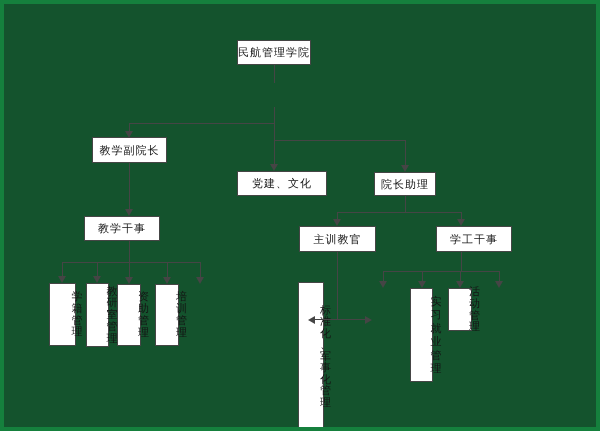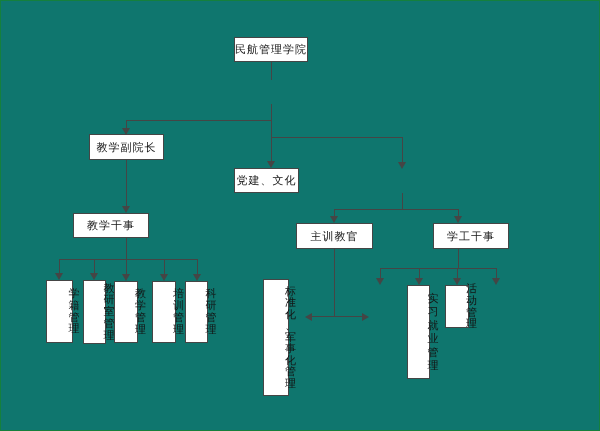--- a/index.html
+++ b/index.html
@@ -1,18 +1,18 @@
 <!DOCTYPE html>
 <html><head>
 <meta charset="utf-8">
 <style>
   html,body { margin:0; padding:0; background:#ffffff; }
   #canvas {
     position:relative; width:600px; height:431px;
-    background:#0f766e; box-sizing:border-box; border:1px solid #15803d;
+    background:#14532d; box-sizing:border-box; border:4px solid #15803d;
     font-family:"Liberation Sans", sans-serif; color:#141414;
     overflow:hidden;
   }
   .box, .vbox {
     position:absolute; box-sizing:border-box;
     background:#ffffff; border:1px solid #454545;
     display:flex; align-items:center; justify-content:center;
     font-size:11px; color:#141414;
   }
   .box span { display:block; white-space:nowrap; letter-spacing:1px; }
@@ -40,49 +40,49 @@
 <body>
 
 <div id="canvas">
 
   <div class="box" style="left:233px;top:36px;width:74px;height:25px">
     <span>民航管理学院</span>
   </div>
   <div class="box" style="left:88px;top:133px;width:75px;height:26px">
     <span>教学副院长</span>
   </div>
-  <div class="box" style="left:233px;top:167px;width:65px;height:25px">
+  <div class="box" style="left:233px;top:167px;width:90px;height:25px">
     <span>党建、文化</span>
   </div>
-  <div class="box" style="left:72px;top:212px;width:76px;height:25px">
+  <div class="box" style="left:370px;top:168px;width:62px;height:24px">
+    <span>院长助理</span>
+  </div>
+  <div class="box" style="left:80px;top:212px;width:76px;height:25px">
     <span>教学干事</span>
   </div>
   <div class="box" style="left:295px;top:222px;width:77px;height:26px">
     <span>主训教官</span>
   </div>
   <div class="box" style="left:432px;top:222px;width:76px;height:26px">
     <span>学工干事</span>
   </div>
 
   <div class="vbox" style="left:45px;top:279px;width:27px;height:63px">
     <span>学籍管理</span>
   </div>
   <div class="vbox" style="left:82px;top:279px;width:23px;height:64px">
     <span>教研室管理</span>
   </div>
   <div class="vbox" style="left:113px;top:280px;width:24px;height:62px">
-    <span>教学管理</span>
+    <span>资助管理</span>
   </div>
   <div class="vbox" style="left:151px;top:280px;width:24px;height:62px">
     <span>培训管理</span>
   </div>
-  <div class="vbox" style="left:184px;top:280px;width:23px;height:62px">
-    <span>科研管理</span>
-  </div>
-  <div class="vbox lh-tight" style="left:262px;top:278px;width:26px;height:117px">
+  <div class="vbox lh-tight" style="left:294px;top:278px;width:26px;height:149px">
     <span>标准化、军事化管理</span>
   </div>
   <div class="vbox lh-tall" style="left:406px;top:284px;width:23px;height:94px">
     <span>实习就业管理</span>
   </div>
   <div class="vbox" style="left:444px;top:284px;width:24px;height:43px">
     <span>活动管理</span>
   </div>
 
   <i class="vl" style="left:270px;top:61px;height:18px"></i>

